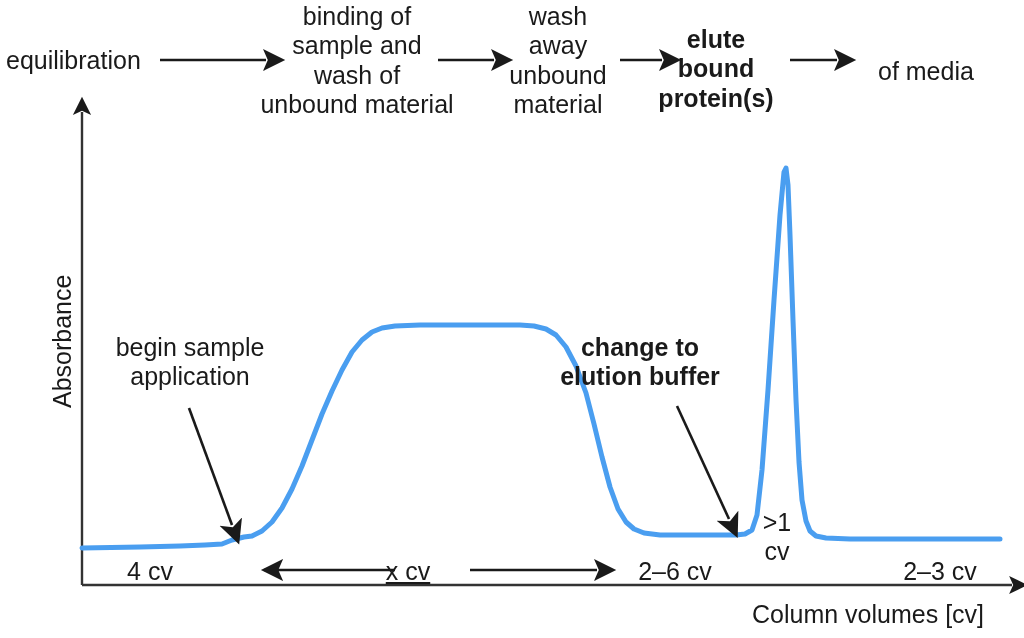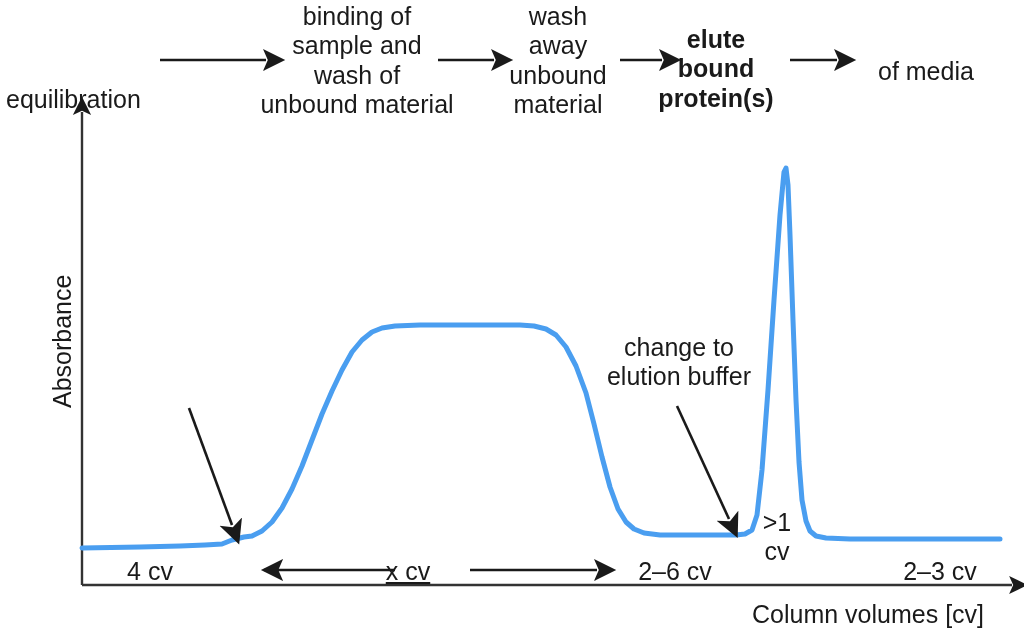--- a/index.html
+++ b/index.html
@@ -98,21 +98,21 @@
       <line x1="189" y1="408" x2="232" y2="525" marker-end="url(#head-thin)"></line>
       <line x1="677" y1="406" x2="729" y2="519" marker-end="url(#head-thin)"></line>
     </g>
 
     <g stroke="#1a1a1a" stroke-width="2.6" fill="none">
       <line x1="395" y1="570" x2="264" y2="570" marker-end="url(#head-l)"></line>
       <line x1="470" y1="570" x2="597" y2="570" marker-end="url(#head-r)"></line>
     </g>
   </svg>
 
-  <div class="txt stage-label" style="left:6px; top:46px; text-align:left;margin-top:39px;">equilibration</div>
+  <div class="txt stage-label" style="left:6px; top:46px; text-align:left;">equilibration</div>
 
   <div class="txt stage-label centered" style="left:558px; top:2px;">wash
 away
 unbound
 material</div>
 
   <div class="txt stage-label centered" style="left:357px; top:2px;">binding of
 sample and
 wash of
 unbound material</div>
@@ -120,22 +120,24 @@
   <div class="txt stage-label centered" style="left:716px; top:25px;font-weight:bold;">elute
 bound
 protein(s)</div>
 
   <div class="txt stage-label" style="left:878px; top:57px; text-align:center;">of media</div>
 
   <div class="txt ylabel" style="left:48px; top:408px;">Absorbance</div>
 
   <div class="txt axis-title" style="left:752px; top:600px; text-align:left;">Column volumes [cv]</div>
 
+  <div class="txt annot-label centered" style="left:190px; top:333px;">begin sample
+application</div>
 
-  <div class="txt annot-label centered" style="left:679px; top:333px;">change to
+  <div class="txt annot-label centered" style="left:640px; top:333px;font-weight:bold;">change to
 elution buffer</div>
 
   <div class="txt axis-tick centered" style="left:150px; top:557px;">4 cv</div>
 
   <div class="txt axis-tick centered" style="left:408px; top:557px;text-decoration:underline;">x cv</div>
 
   <div class="txt axis-tick centered" style="left:675px; top:557px;">2–6 cv</div>
 
   <div class="txt axis-tick centered" style="left:777px; top:508px;">&gt;1
 cv</div>

